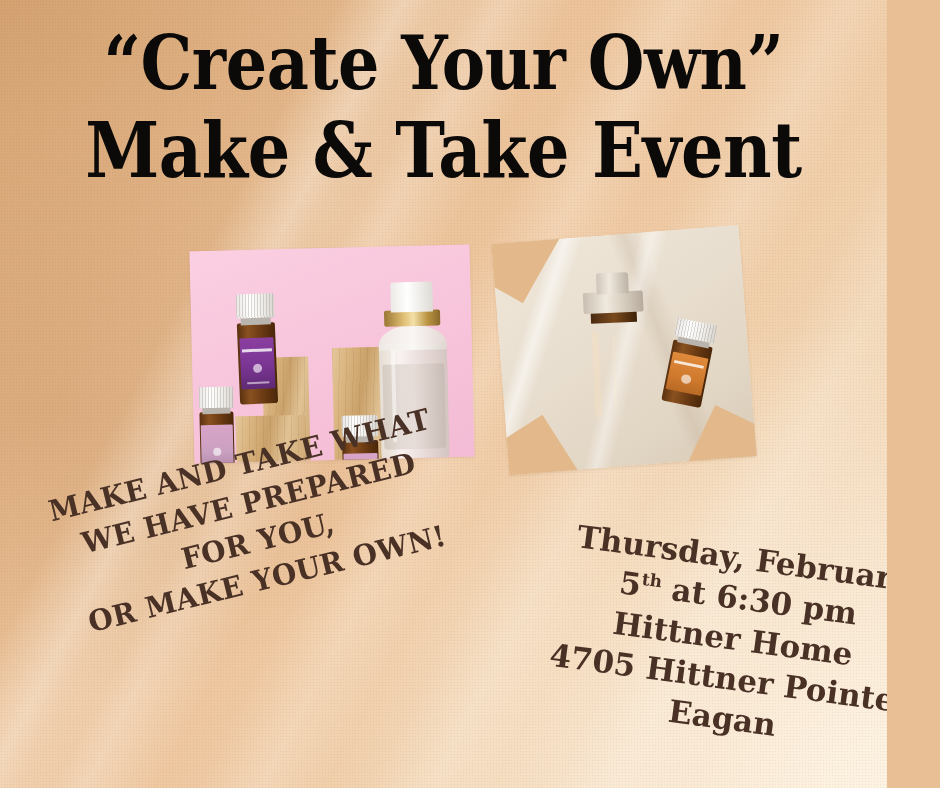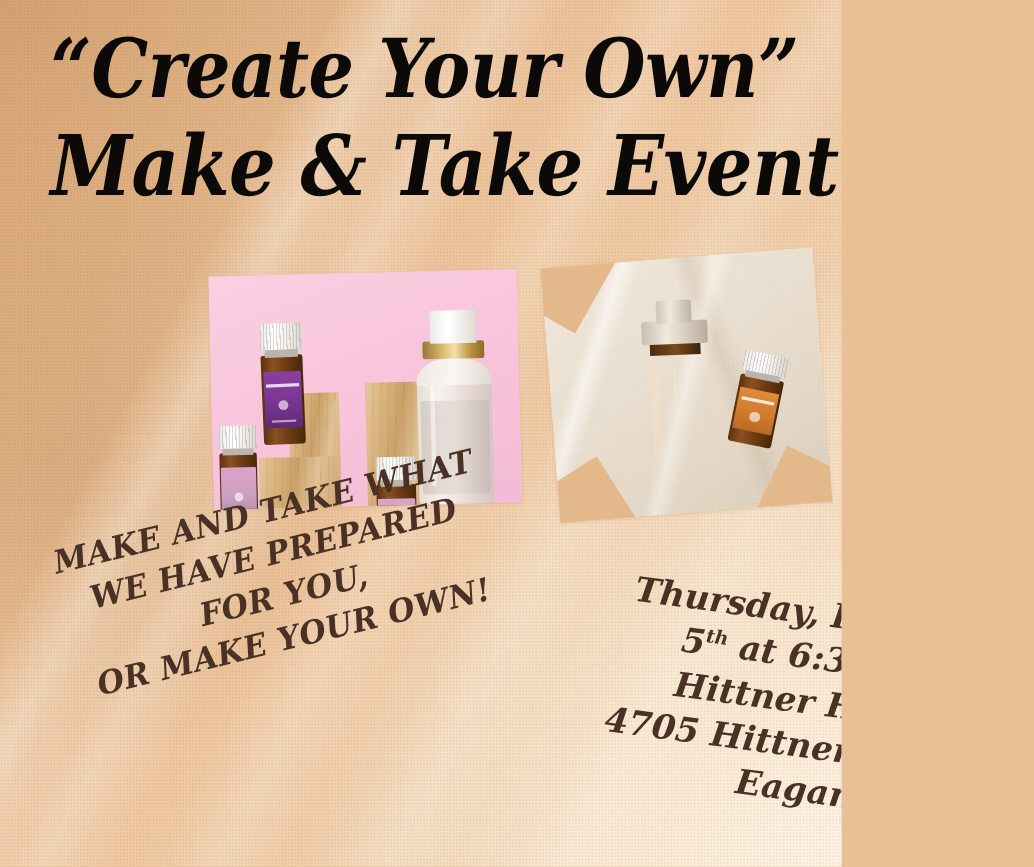--- a/index.html
+++ b/index.html
@@ -2,34 +2,33 @@
 <html><head>
 <meta charset="utf-8">
 <style>
   html,body{margin:0;padding:0;}
   body{
     width:940px;height:788px;overflow:hidden;
     font-family:"DejaVu Serif", serif;
     background:#e9c096;
   }
   #poster{
-    position:relative;width:765px;height:788px;overflow:hidden;
+    position:relative;width:887px;height:788px;overflow:hidden;
     background:
       
       linear-gradient(118deg, rgba(255,255,255,0) 26%, rgba(255,248,238,.40) 31%, rgba(255,255,255,0) 36%),
       linear-gradient(118deg, rgba(255,255,255,0) 33%, rgba(255,250,242,.30) 38.5%, rgba(255,255,255,0) 44%),
       linear-gradient(118deg, rgba(255,255,255,0) 47%, rgba(255,248,236,.26) 52%, rgba(255,255,255,0) 57%),
       linear-gradient(118deg, rgba(255,255,255,0) 60%, rgba(255,250,240,.22) 65%, rgba(255,255,255,0) 70%),
       linear-gradient(118deg, rgba(255,255,255,0) 74%, rgba(255,252,244,.20) 79%, rgba(255,255,255,0) 85%),
       
       radial-gradient(120% 110% at 100% 100%, rgba(255,246,232,.85) 0%, rgba(255,246,232,0) 55%),
       radial-gradient(95% 85% at 0% 0%, rgba(196,142,90,.42) 0%, rgba(196,142,90,0) 58%),
       radial-gradient(70% 60% at 6% 52%, rgba(186,130,78,.30) 0%, rgba(186,130,78,0) 62%),
       linear-gradient(128deg, #dfb082 0%, #e8bd92 26%, #eec7a0 50%, #f1d2af 72%, #f5e0c6 100%);
-    font-style: italic;
   }
   
   #grain{
     position:absolute;inset:0;pointer-events:none;opacity:.16;
     background-image:
       radial-gradient(rgba(120,80,45,.55) .6px, transparent .7px),
       radial-gradient(rgba(255,255,255,.45) .5px, transparent .6px);
     background-size:3px 3px, 4px 4px;
     background-position:0 0, 2px 1px;
   }

